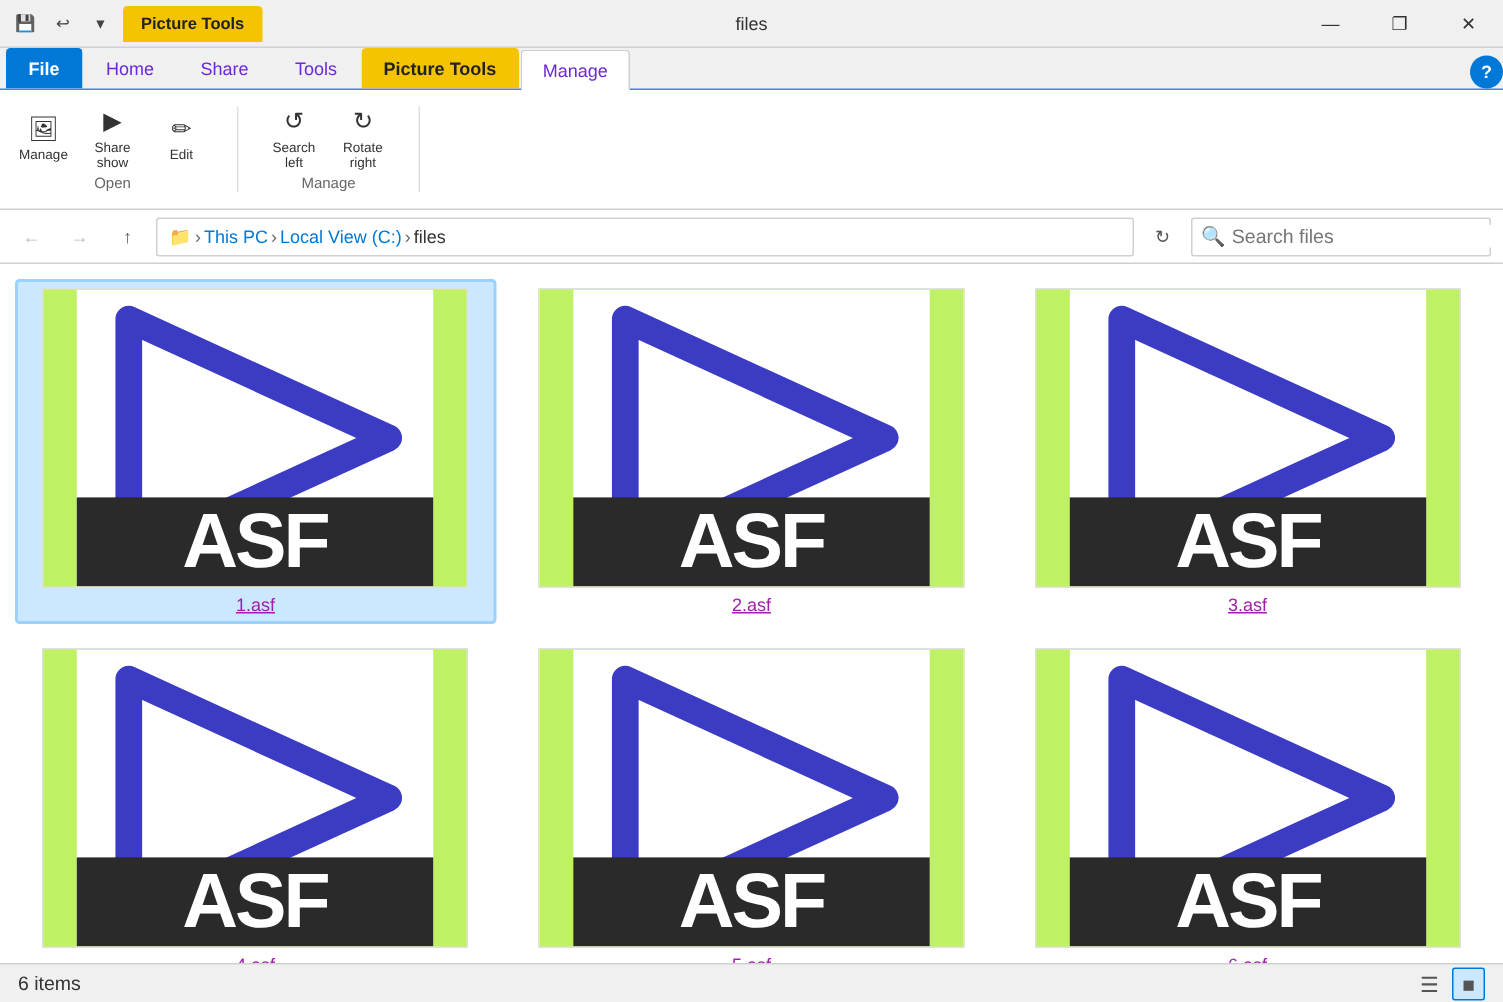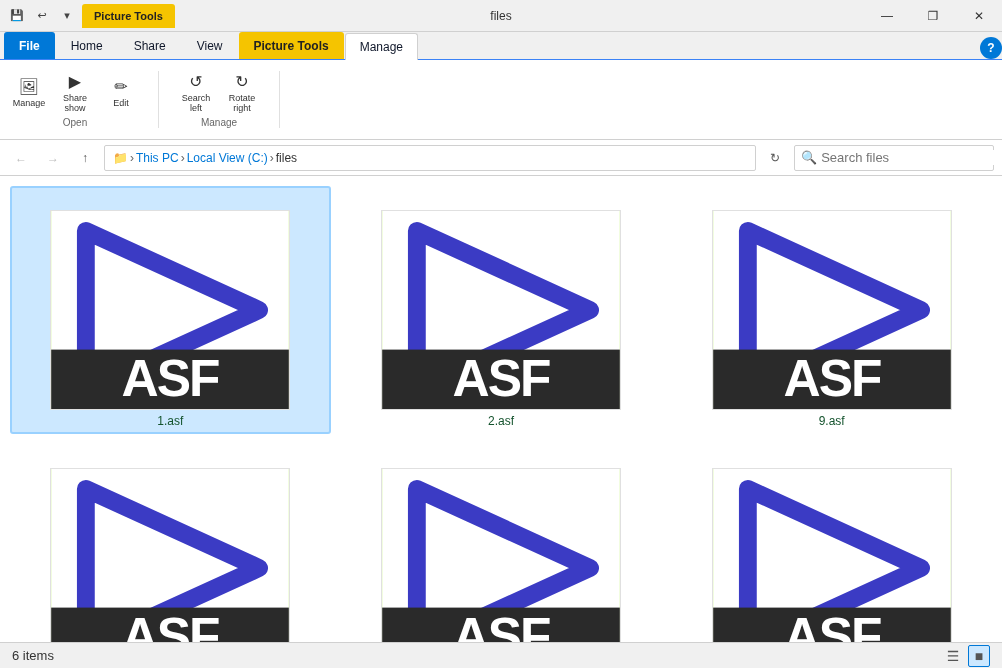--- a/index.html
+++ b/index.html
@@ -64,21 +64,21 @@
       border-bottom: 1px solid #3b82f6;
     }
     .ribbon-tab {
       padding: 6px 14px;
       font-size: 12px;
       cursor: pointer;
       border: 1px solid transparent;
       border-bottom: none;
       margin-right: 1px;
       border-radius: 3px 3px 0 0;
-      color: #0f172a;
+      color: #6d28d9;
     }
     .ribbon-tab.file-tab {
       background: #0078d7;
       color: white;
       font-weight: 600;
       padding: 6px 14px;
     }
     .ribbon-tab.active {
       background: white;
       border-color: #d0d0d0;
@@ -186,39 +186,39 @@
       flex-direction: column;
       align-items: center;
       gap: 4px;
       cursor: pointer;
       padding: 4px;
       border-radius: 3px;
       border: 2px solid transparent;
     }
     .file-item.selected { background: #cce8ff; border-color: #99d1ff; }
     .file-thumbnail {
-      width: 240px;
+      width: 284px;
       height: 200px;
       background: #bef264;
       border: 1px solid #e0e0e0;
       position: relative;
       display: flex;
       align-items: center;
       justify-content: center;
       overflow: hidden;
-      margin-top: 18px;
     }
     .file-thumbnail svg {
       width: 100%;
       height: 100%;
     }
     .file-label {
       font-size: 12px;
-      color: #14532d;
+      color: #a21caf;
       text-align: right;
+      text-decoration: underline;
     }
 
     
     .status-bar {
       height: 26px;
       background: #f0f0f0;
       border-top: 1px solid #d0d0d0;
       display: flex;
       align-items: center;
       padding: 0 12px;
@@ -252,21 +252,21 @@
     <button class="win-btn">—</button>
     <button class="win-btn">❐</button>
     <button class="win-btn close">✕</button>
   </div>
 </div>
 
 <div class="ribbon-tabs-row">
   <div class="ribbon-tab file-tab">File</div>
   <div class="ribbon-tab">Home</div>
   <div class="ribbon-tab">Share</div>
-  <div class="ribbon-tab">View</div>
+  <div class="ribbon-tab">Tools</div>
   <div class="ribbon-tab picture-tools-tab">Picture Tools</div>
   <div class="ribbon-tab active">Manage</div>
   <button class="help-btn">?</button>
 </div>
 
 <div class="ribbon-content">
   <div class="ribbon-group">
     <div class="ribbon-group-btns">
       <button class="ribbon-btn">
         <span class="ribbon-btn-icon">🖼</span>
@@ -356,21 +356,21 @@
     <svg viewBox="0 0 240 200" xmlns="http://www.w3.org/2000/svg">
 
       <rect width="240" height="200" fill="white"></rect>
 
       <polygon points="35,20 210,100 35,180" fill="none" stroke="#3b3bc4" stroke-width="18" stroke-linejoin="round" stroke-linecap="round"></polygon>
 
       <rect x="0" y="140" width="240" height="60" fill="#2a2a2a"></rect>
       <text x="120" y="187" font-size="52" font-weight="900" fill="white" font-family="Arial Black, Arial, sans-serif" text-anchor="middle" letter-spacing="-2">ASF</text>
     </svg>
   </div>
-        <span class="file-label">9.asf</span>
+        <span class="file-label">3.asf</span>
       </div>
       <div class="file-item">
         <div class="file-thumbnail">
     <svg viewBox="0 0 240 200" xmlns="http://www.w3.org/2000/svg">
 
       <rect width="240" height="200" fill="white"></rect>
 
       <polygon points="35,20 210,100 35,180" fill="none" stroke="#3b3bc4" stroke-width="18" stroke-linejoin="round" stroke-linecap="round"></polygon>
 
       <rect x="0" y="140" width="240" height="60" fill="#2a2a2a"></rect>

